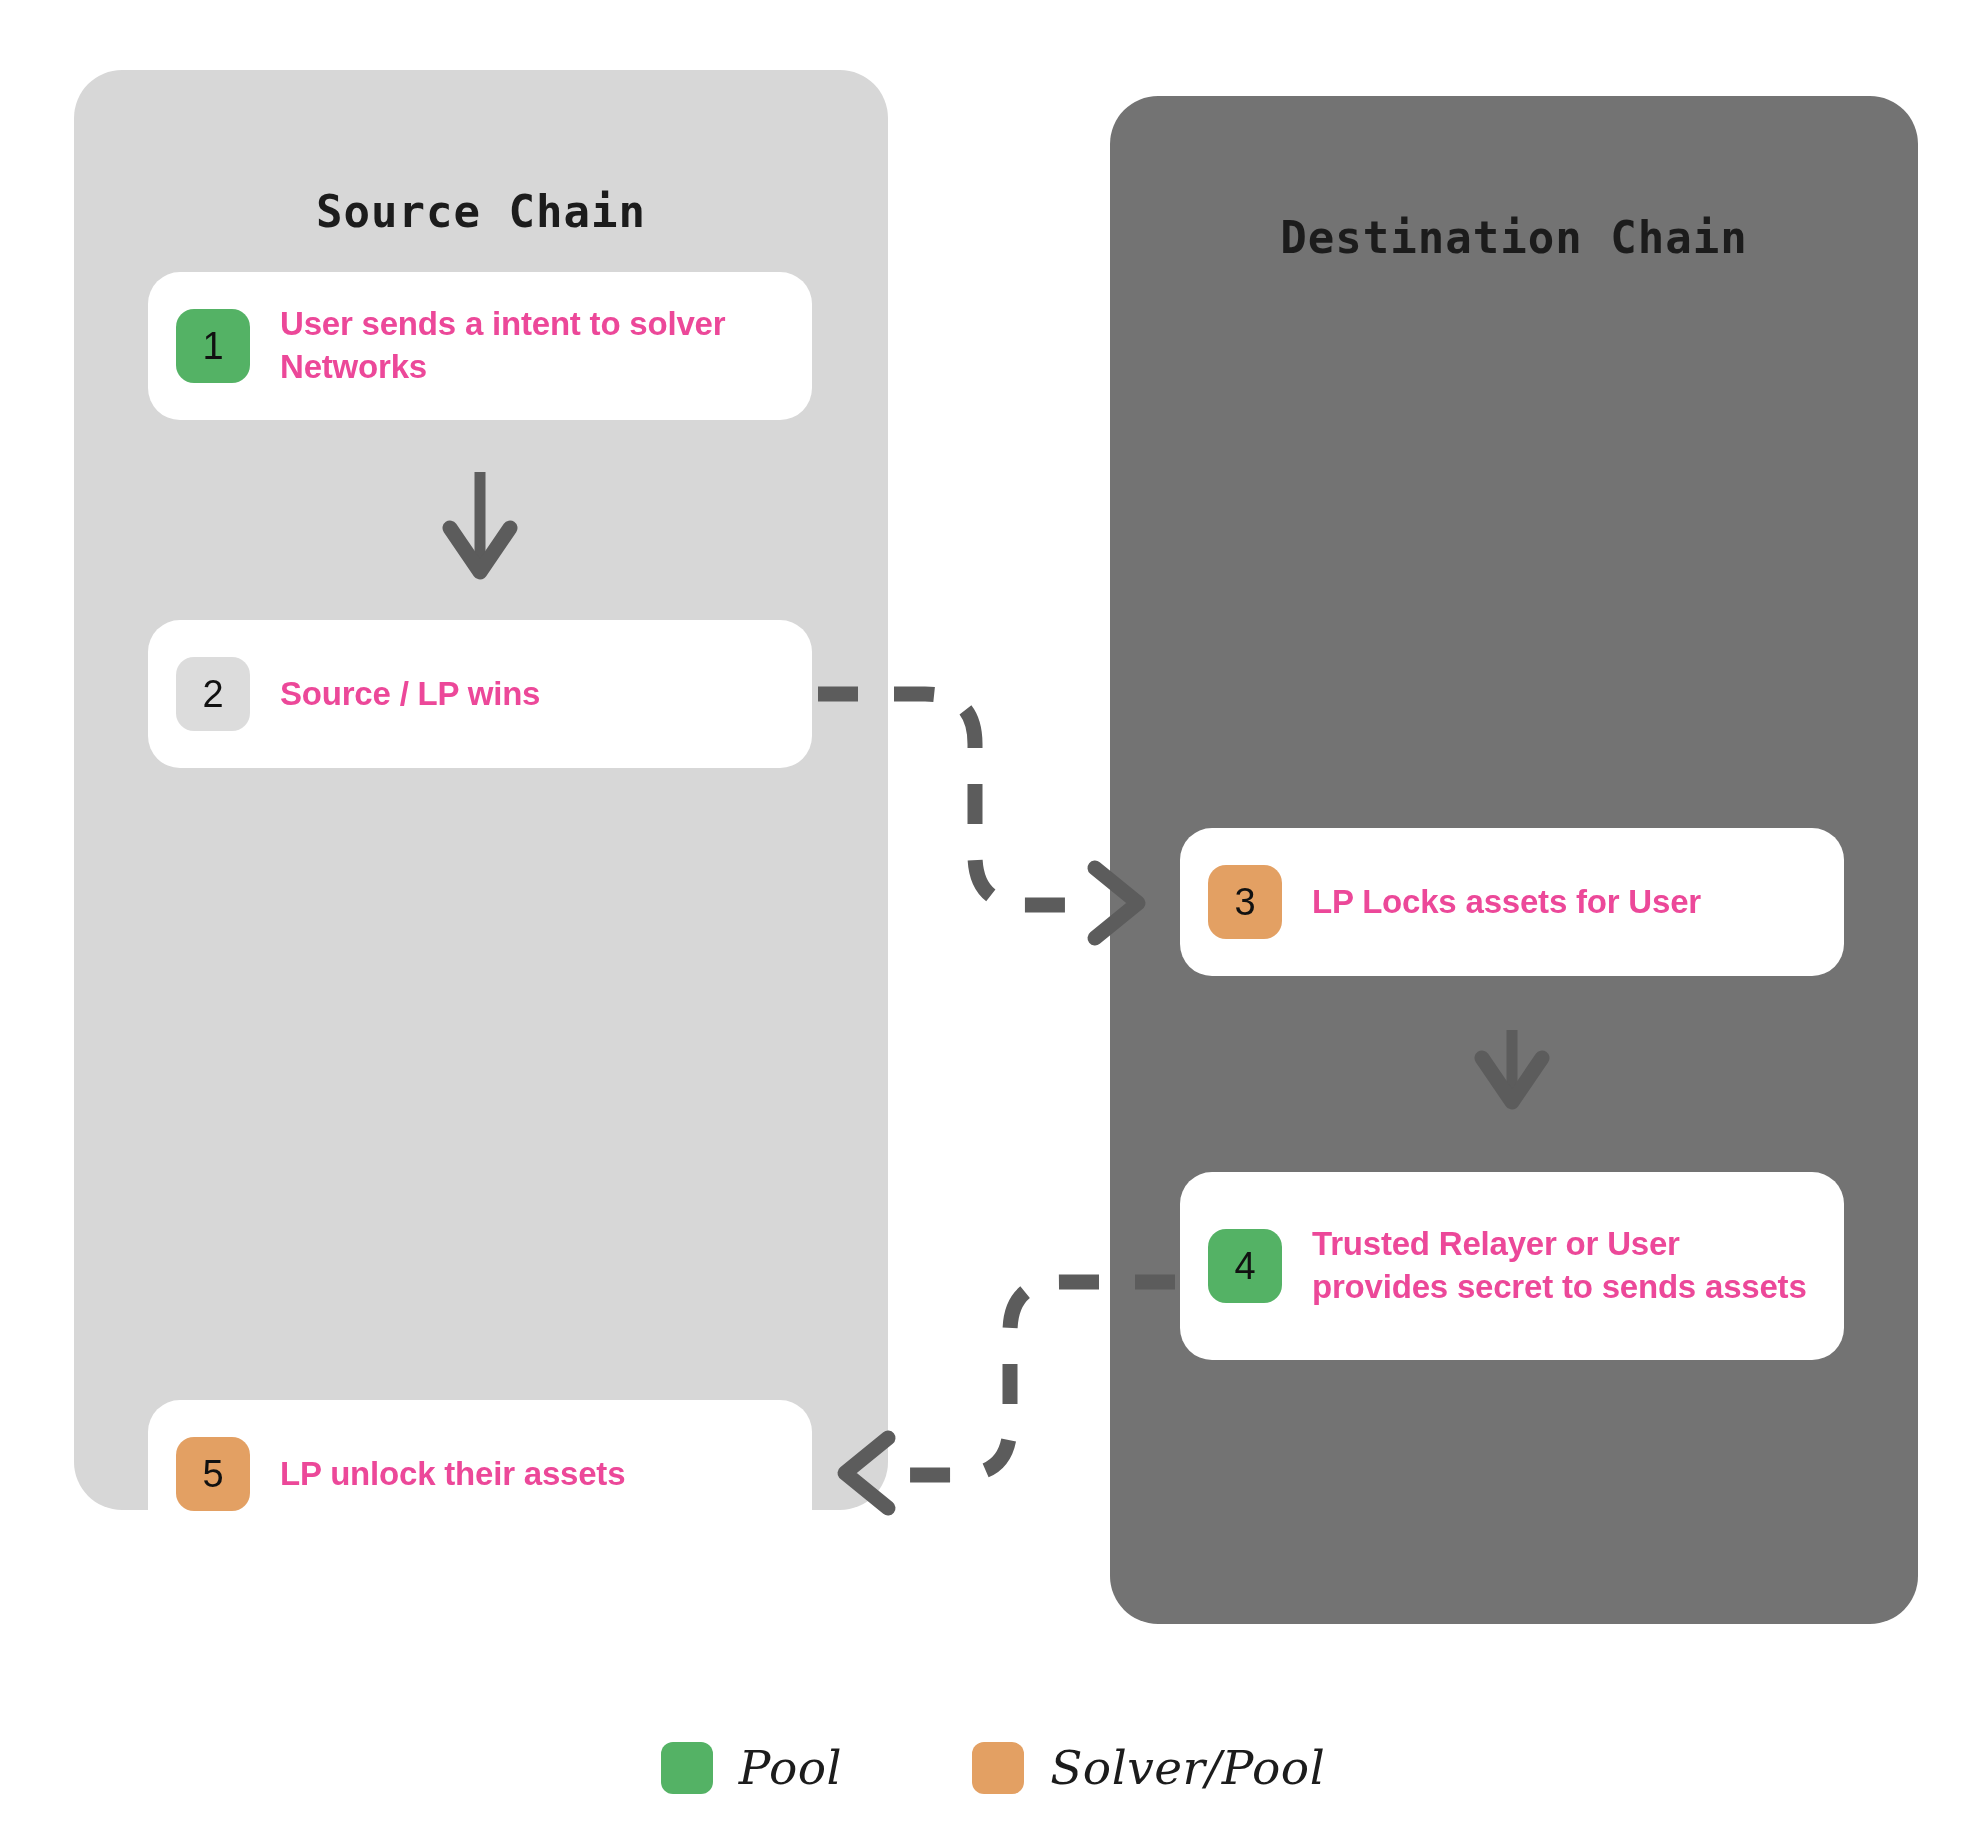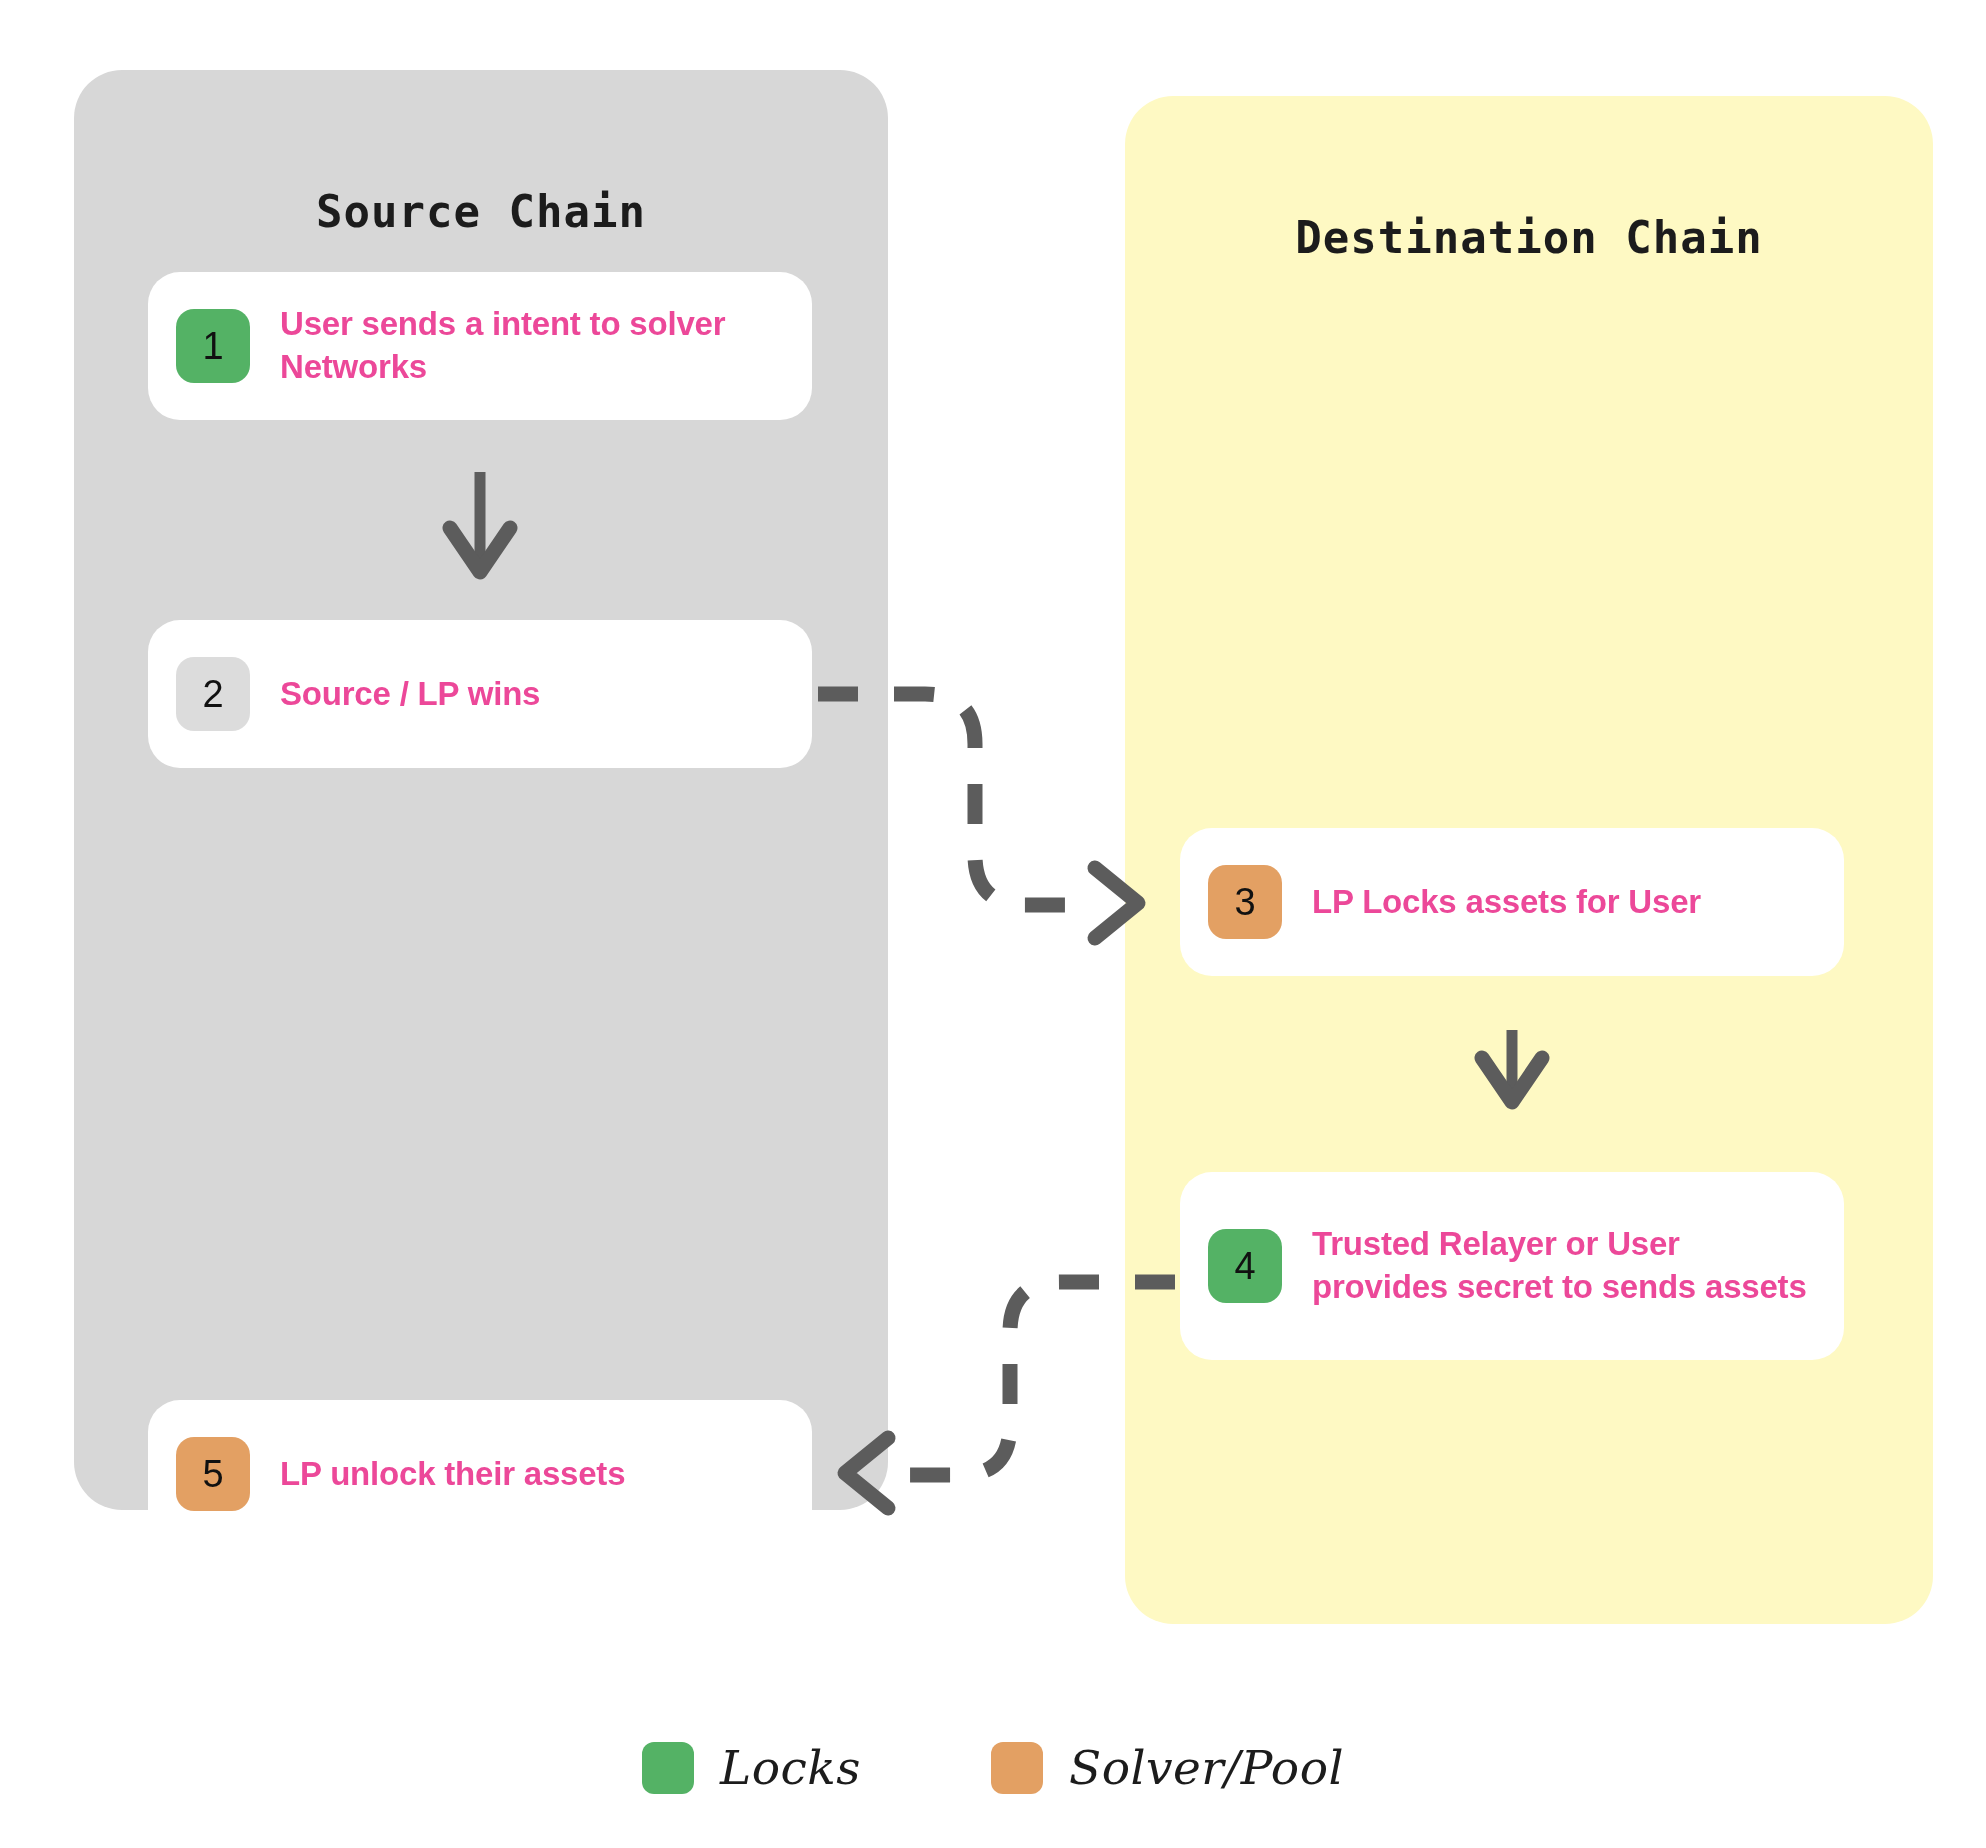--- a/index.html
+++ b/index.html
@@ -32,22 +32,21 @@
     top: 70px;
     width: 814px;
     height: 1440px;
     background: #d7d7d7;
   }
   #panel-destination {
     left: 1110px;
     top: 96px;
     width: 808px;
     height: 1528px;
-    background: #fef9c3;
-    margin-left: 15px;
+    background: #737373;
   }
 
   .panel-title {
     position: absolute;
     left: 0;
     width: 100%;
     text-align: center;
     font-family: "DejaVu Sans Mono", "Liberation Mono", monospace;
     font-weight: 700;
     font-size: 44px;
@@ -197,21 +196,21 @@
   </div>
 
   <div class="step-card" id="step-5">
     <div class="badge orange">5</div>
     <div class="step-label">LP unlock their assets</div>
   </div>
 
   <div id="legend">
     <div class="legend-item">
       <div class="legend-swatch green"></div>
-      <div class="legend-text">Locks</div>
+      <div class="legend-text">Pool</div>
     </div>
     <div class="legend-item">
       <div class="legend-swatch orange"></div>
       <div class="legend-text">Solver/Pool</div>
     </div>
   </div>
 
 </div>
 
 </body></html>

